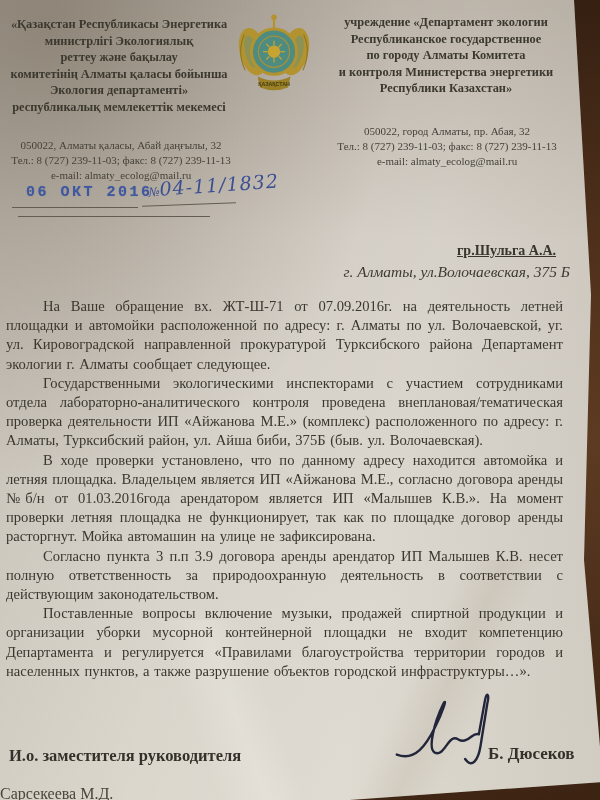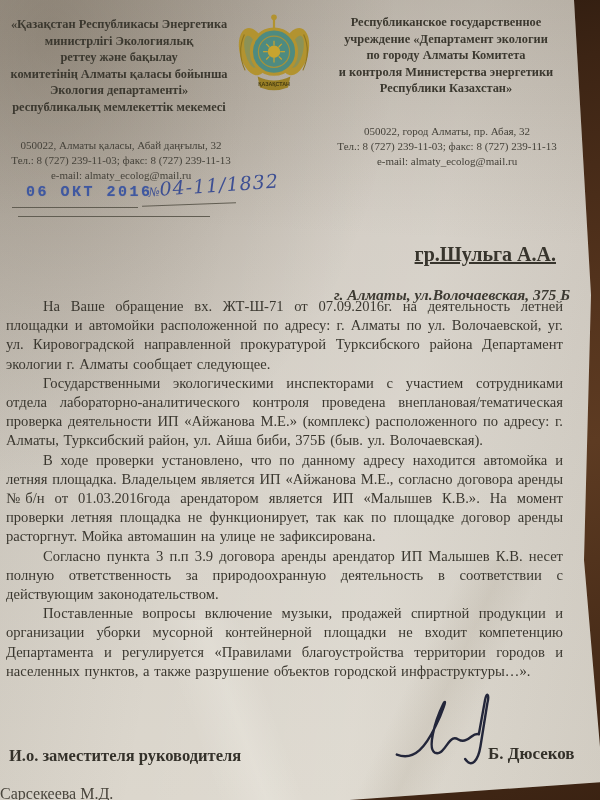--- a/index.html
+++ b/index.html
@@ -53,22 +53,22 @@
     letter-spacing:1px;
   }
   .hand-number .num-prefix{font-size:12px;letter-spacing:0;}
   .rule{position:absolute;border-top:1.2px solid #615d52;height:0;}
   .rule-date{left:12px;top:207px;width:126px;}
   .rule-number{left:142px;top:204px;width:94px;transform:rotate(-2deg);}
   .rule-long{left:18px;top:216px;width:192px;}
 
   
   .addressee{position:absolute;left:280px;top:243px;width:290px;text-align:right;}
-  .addressee-name{font-weight:bold;font-size:20px;text-decoration:underline;padding-right:14px;color:#38352d;}
-  .addressee-addr{font-style:italic;font-size:15.5px;margin-top:20px;color:#3d3a32;font-weight:bold;}
+  .addressee-name{font-weight:bold;font-size:14px;text-decoration:underline;padding-right:14px;color:#38352d;}
+  .addressee-addr{font-style:italic;font-size:15.5px;margin-top:4px;color:#3d3a32;}
 
   
   .body-text{position:absolute;left:6px;top:297px;width:557px;
     font-size:14.6px;line-height:19.2px;text-align:justify;color:#3a372f;word-spacing:1px;}
   .body-text p{margin:0;text-indent:37px;}
 
   
   .sig-label{position:absolute;left:9px;top:746px;font-weight:bold;font-size:16.5px;color:#34312a;}
   .sig-name{position:absolute;left:488px;top:744px;font-weight:bold;font-size:17px;color:#34312a;white-space:nowrap;}
   .sig-scrawl{position:absolute;left:392px;top:686px;width:108px;height:104px;transform:rotate(-3deg);}
@@ -117,22 +117,22 @@
               <line x1="56" y1="56" x2="60" y2="60"></line>
             <line x1="60" y1="40" x2="56" y2="44"></line>
               <line x1="44" y1="56" x2="40" y2="60"></line>
           </g>
           <path d="M29 82 Q50 92 71 82 L68 96 Q50 103 32 96 Z" fill="#9a8026"></path>
           <text x="50" y="93.5" font-size="6.8" font-weight="bold" text-anchor="middle" fill="#443a10" font-family="Liberation Sans, sans-serif">ҚАЗАҚСТАН</text>
         </svg>
       </div>
 
       <div class="org org-right">
+        <div>учреждение «Департамент экологии</div>
         <div>Республиканское государственное</div>
-        <div>учреждение «Департамент экологии</div>
         <div>по городу Алматы Комитета</div>
         <div>и контроля Министерства энергетики</div>
         <div>Республики Казахстан»</div>
       </div>
 
       <div class="addr addr-left">
         <div>050022, Алматы қаласы, Абай даңғылы, 32</div>
         <div>Тел.: 8 (727) 239-11-03; факс: 8 (727) 239-11-13</div>
         <div>e-mail: almaty_ecolog@mail.ru</div>
       </div>

